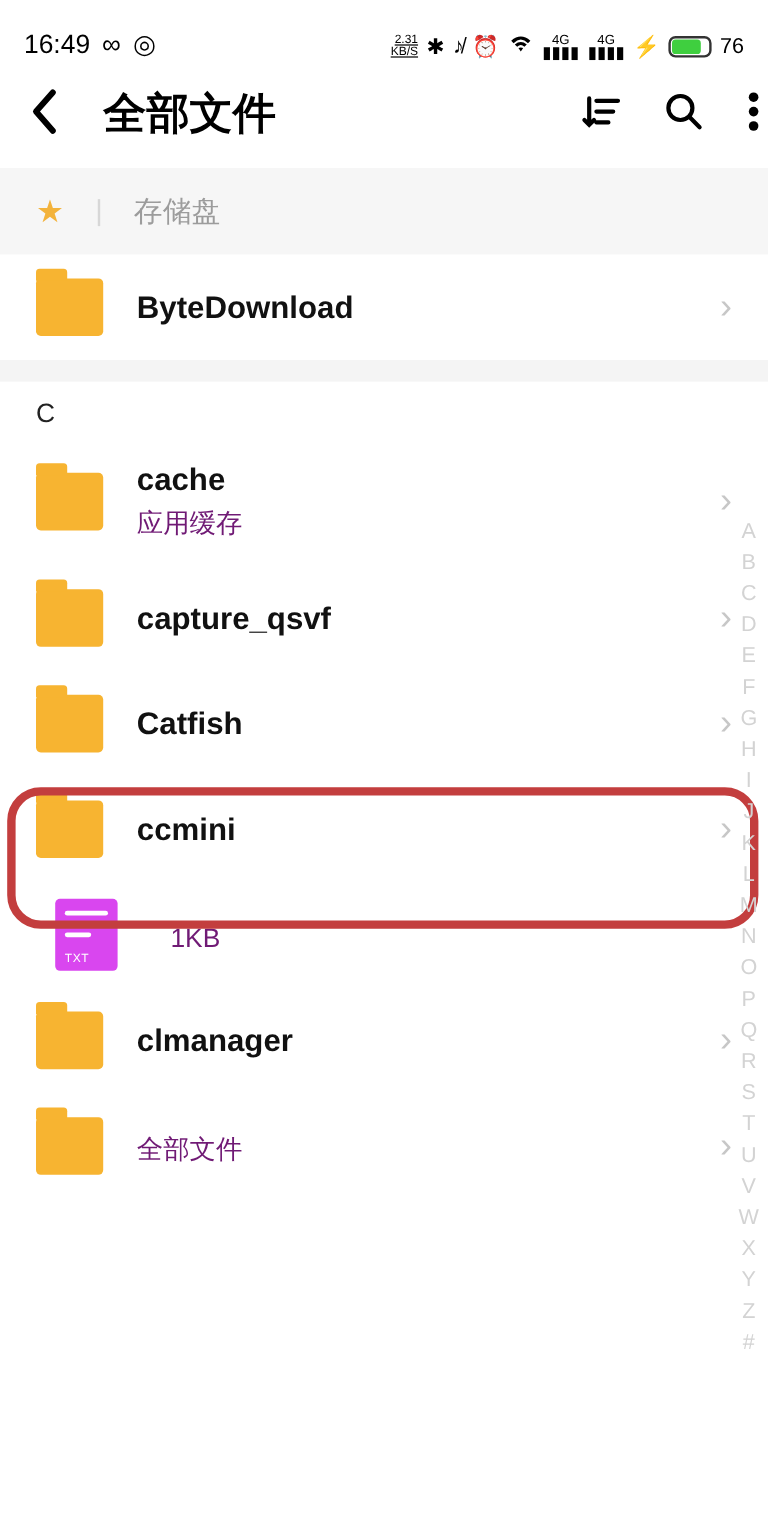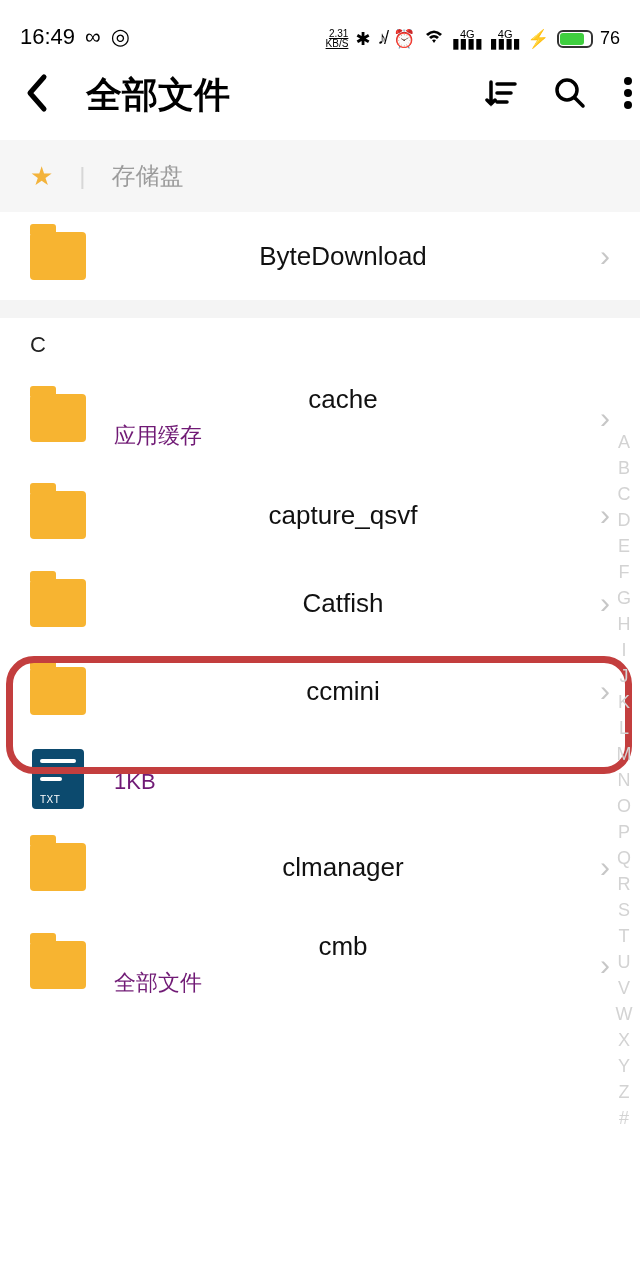--- a/index.html
+++ b/index.html
@@ -76,32 +76,32 @@
     border-radius: 4px; position: relative; flex-shrink: 0;
   }
   .folder-icon::before {
     content: "";
     position: absolute; top: -8px; left: 0;
     width: 26px; height: 10px;
     background: #f7b431; border-radius: 3px 3px 0 0;
   }
   .txt-icon {
     width: 52px; height: 60px;
-    background: #0c4a6e;
+    background: #d946ef;
     border-radius: 4px; flex-shrink: 0; position: relative;
-    margin: -6px 2px;
+    margin: -6px 16px;
     display: flex; flex-direction: column; justify-content: space-between;
     padding: 10px 8px 4px;
   }
   .txt-lines { display:flex; flex-direction:column; gap:5px;}
   .txt-line { height:4px; background:#fff; border-radius:2px;}
   .txt-line.short{width:60%;}
   .txt-label { font-size:10px; color:#fff; letter-spacing:0.5px; }
   .row-text { flex: 1; min-width: 0; }
-  .row-title { font-size: 26px; font-weight: 400; color: #111; text-align: center; }
+  .row-title { font-size: 26px; font-weight: 700; color: #111; }
   .row-sub { font-size: 22px; color: #701a75; margin-top: 6px; display:flex; gap:14px;}
   .chevron { color: #c7c7c7; font-size: 30px; flex-shrink:0; }
   .highlight-box {
     position: absolute;
     left: 6px; right: 8px;
     top: 656px; height: 118px;
     border: 7px solid #c33e3e;
     border-radius: 28px;
     pointer-events: none;
   }
@@ -251,21 +251,20 @@
     <div class="folder-icon"></div>
     <div class="row-text">
       <div class="row-title">clmanager</div>
     </div>
     <span class="chevron">›</span>
   </div>
 
   <div class="row">
     <div class="folder-icon"></div>
     <div class="row-text">
-      <div class="row-title">cmb</div>
       <div class="row-sub">全部文件</div>
     </div>
     <span class="chevron">›</span>
   </div>
 
 </div>
 
 <div class="highlight-box"></div>
 
 <div class="alpha-index" id="alpha-index">

